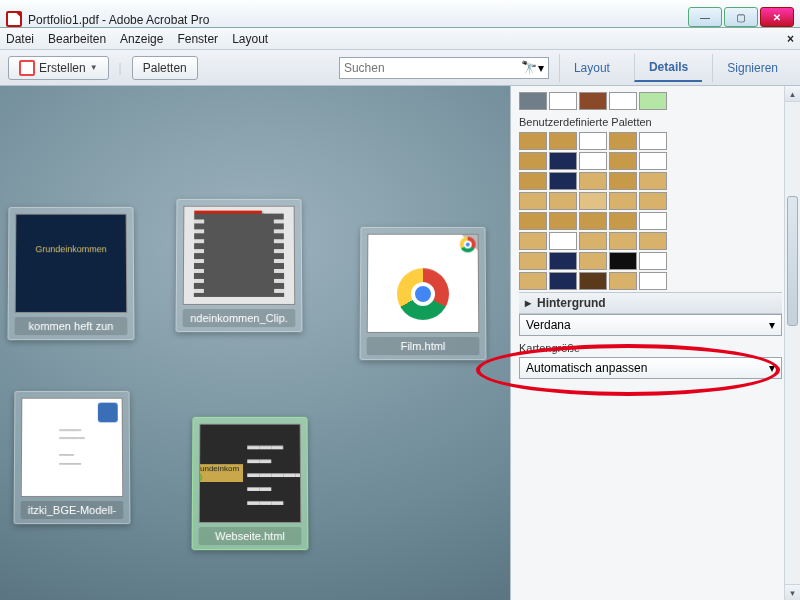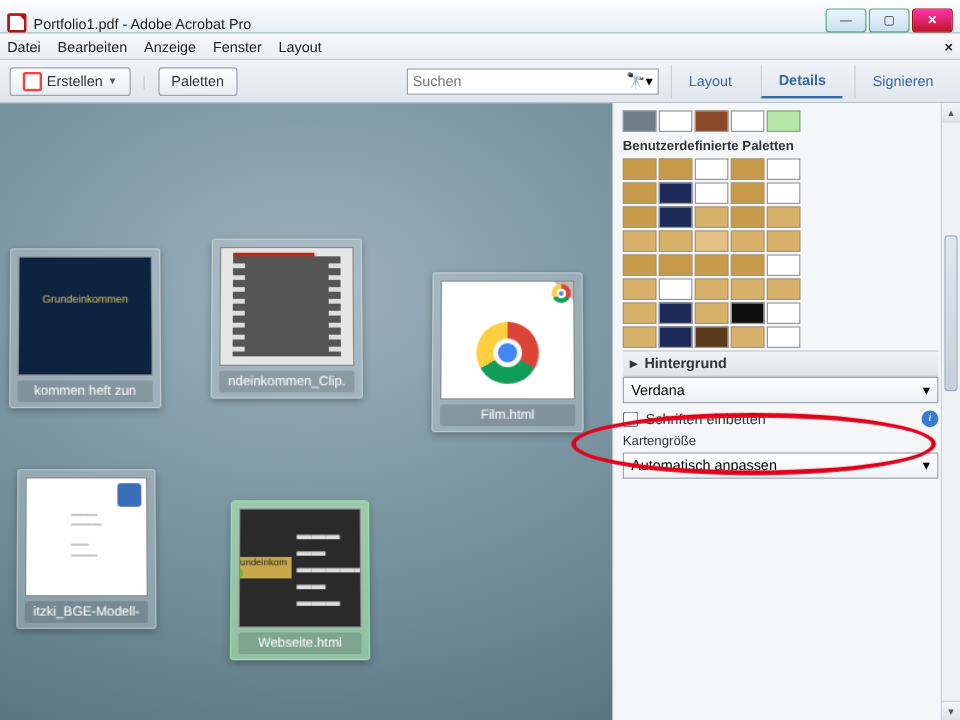--- a/index.html
+++ b/index.html
@@ -55,21 +55,21 @@
 .th-doc{background:#fff;padding:10px;font-size:6px;color:#999;line-height:1.4;position:relative;}
 .doc-icon{position:absolute;top:4px;right:4px;width:20px;height:20px;background:#3a6fb7;border-radius:3px;}
 .th-web{background:#2a2a2a;color:#ddd;font-size:7px;}
 .th-web .hdr{background:#c8a84a;height:18px;display:flex;align-items:center;padding:0 4px;font-size:8px;color:#222;}
 
 
 .sidepanel{width:290px;background:#f4f6f8;border-left:1px solid #b8c2cc;display:flex;flex-direction:column;overflow:hidden;position:relative;}
 .sp-scroll{overflow-y:auto;flex:1;padding:6px 18px 6px 8px;}
 .palette-row{display:flex;gap:2px;margin-bottom:2px;}
 .chip{width:28px;height:18px;border:1px solid #999;}
-.sect-title{font-size:11px;color:#333;margin:6px 0 4px;font-weight:bold;}
+.sect-title{font-size:11px;color:#333;margin:6px 0 4px;}
 .wide-btn{width:100%;height:24px;border:1px solid #9aa7b3;background:linear-gradient(#fdfdfd,#e7ecf0);text-align:center;line-height:22px;color:#333;margin:6px 0;}
 .accordion{height:22px;background:linear-gradient(#f0f3f6,#dfe5ea);border:1px solid #c0c9d1;border-left:none;border-right:none;display:flex;align-items:center;padding:0 6px;font-weight:bold;color:#333;gap:6px;}
 .field-label{font-size:11px;color:#333;margin:6px 0 3px;}
 .select{height:22px;border:1px solid #9aa7b3;background:linear-gradient(#fff,#eef2f5);display:flex;align-items:center;padding:0 6px;justify-content:space-between;}
 .chk{display:flex;align-items:center;gap:6px;margin:6px 0;font-size:11px;color:#333;}
 .chk input{width:13px;height:13px;}
 .info-icon{margin-left:auto;width:14px;height:14px;border-radius:50%;background:#3a7bd5;color:#fff;font-size:10px;text-align:center;line-height:14px;font-style:italic;font-family:Georgia;}
 .vscroll{position:absolute;top:0;right:0;bottom:0;width:16px;background:#eef1f4;border-left:1px solid #cdd5dc;}
 .vthumb{position:absolute;left:2px;right:2px;top:110px;height:130px;background:linear-gradient(#dfe7ee,#c4d0da);border:1px solid #9fb0bf;border-radius:3px;}
 .varrow{position:absolute;left:0;right:0;height:16px;background:linear-gradient(#f2f5f8,#dde4ea);text-align:center;font-size:9px;line-height:16px;color:#556;}
@@ -243,25 +243,20 @@
           </div>
         </div>
       <div class="accordion">
         <span>▸</span>
         <span>Hintergrund</span>
       </div>
       <div class="select">
         <span>Verdana</span>
         <span>▾</span>
       </div>
-      <label class="chk">
-        <input type="checkbox" style="">
-        <span>Schriften einbetten</span>
-        <span class="info-icon">i</span>
-      </label>
       <div class="field-label">Kartengröße</div>
       <div class="select">
         <span>Automatisch anpassen</span>
         <span>▾</span>
       </div>
     </div>
     <div class="vscroll">
       <div class="varrow va-top">▴</div>
       <div class="vthumb"></div>
       <div class="varrow va-bot">▾</div>

